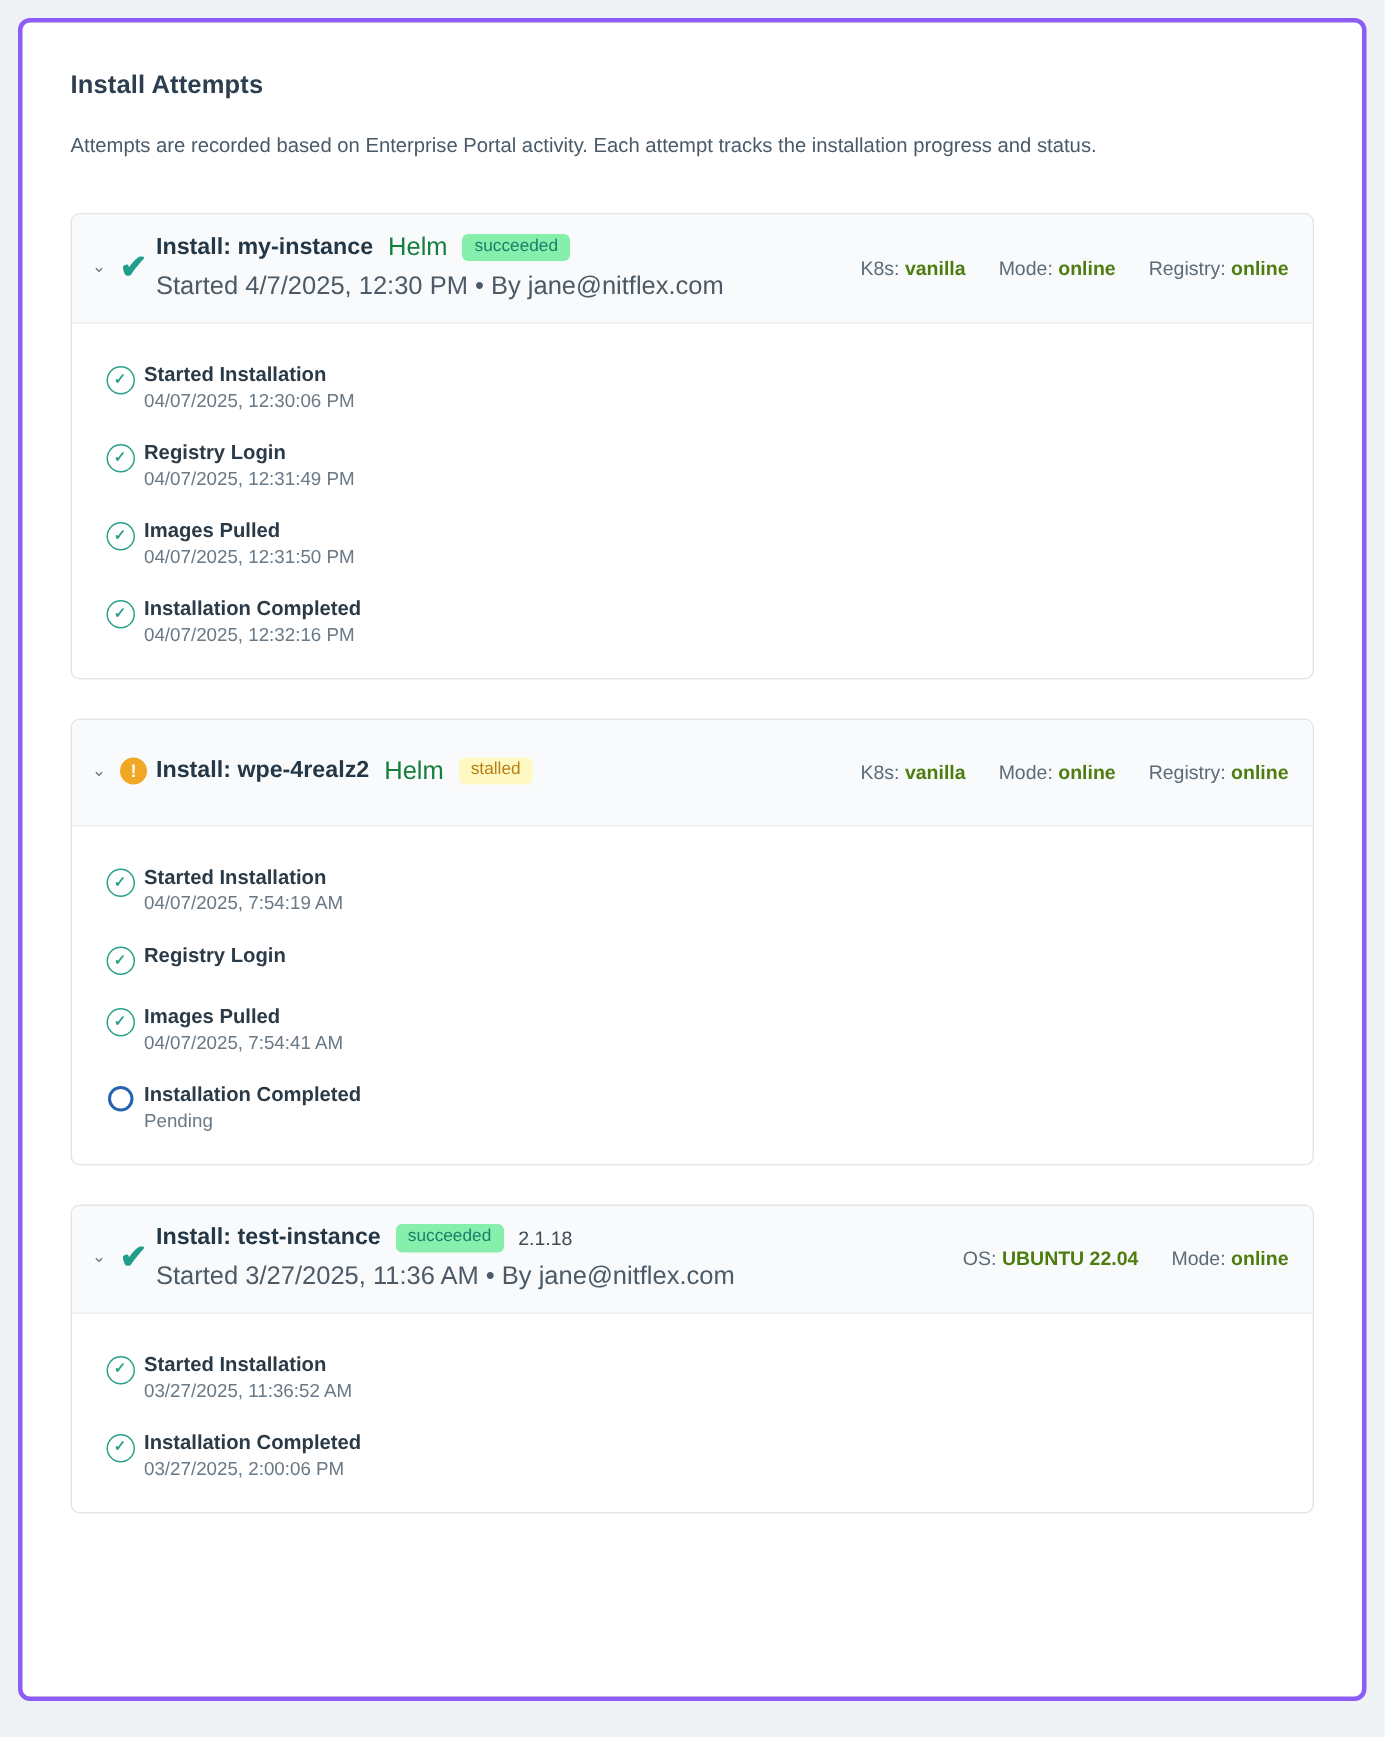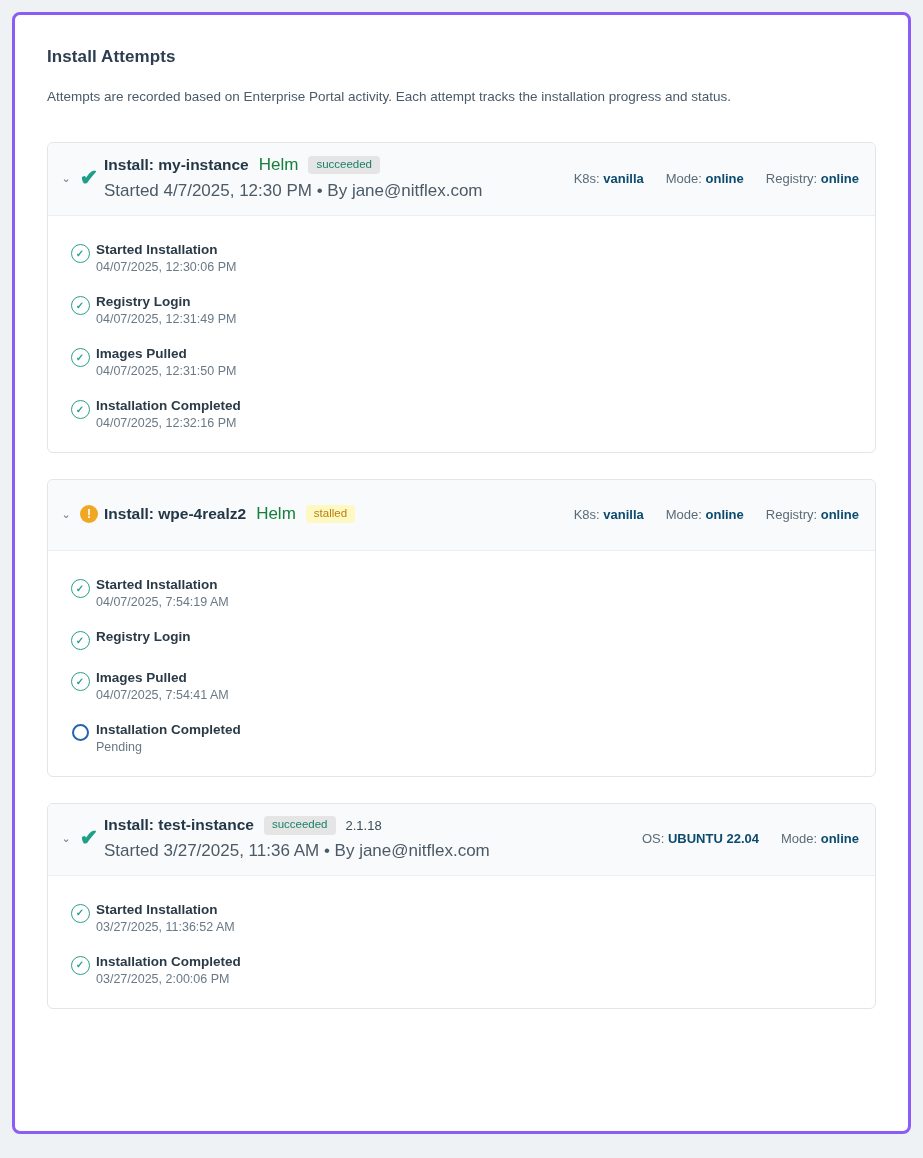--- a/index.html
+++ b/index.html
@@ -109,21 +109,21 @@
     color: #15803d;
   }
   .badge {
     display: inline-block;
     font-size: 11.5px;
     padding: 2px 8px 3px 8px;
     border-radius: 4px;
     line-height: 1.2;
   }
   .badge.succeeded {
-    background: #e5e5e5;
+    background: #86efac;
     color: #1a7f68;
     text-align: center;
   }
   .badge.stalled {
     background: #fef9c3;
     color: #b97d11;
   }
   .version-label {
     font-size: 13px;
     color: #3e4c58;
@@ -137,21 +137,21 @@
     flex: 0 0 auto;
     display: flex;
     align-items: center;
     gap: 22px;
     font-size: 13px;
     color: #5c6b78;
     padding-left: 16px;
     white-space: nowrap;
   }
   .header-meta .meta-val {
-    color: #0c4a6e;
+    color: #4d7c0f;
     font-weight: bold;
   }
   .steps {
     padding: 26px 16px 22px 16px;
   }
   .step {
     display: flex;
     align-items: flex-start;
     margin-bottom: 20px;
   }

